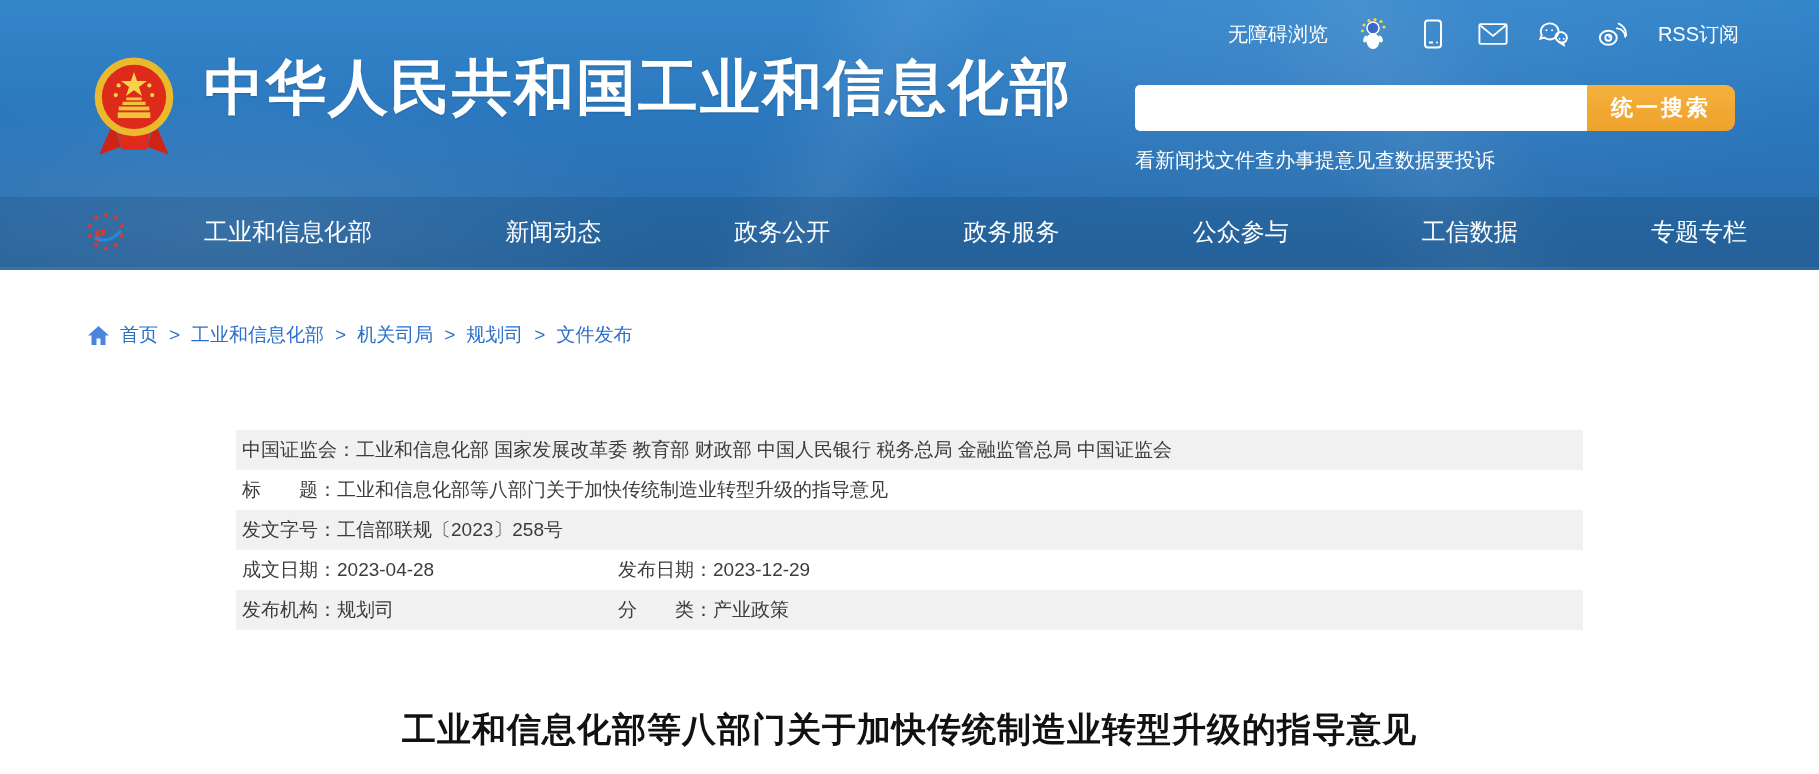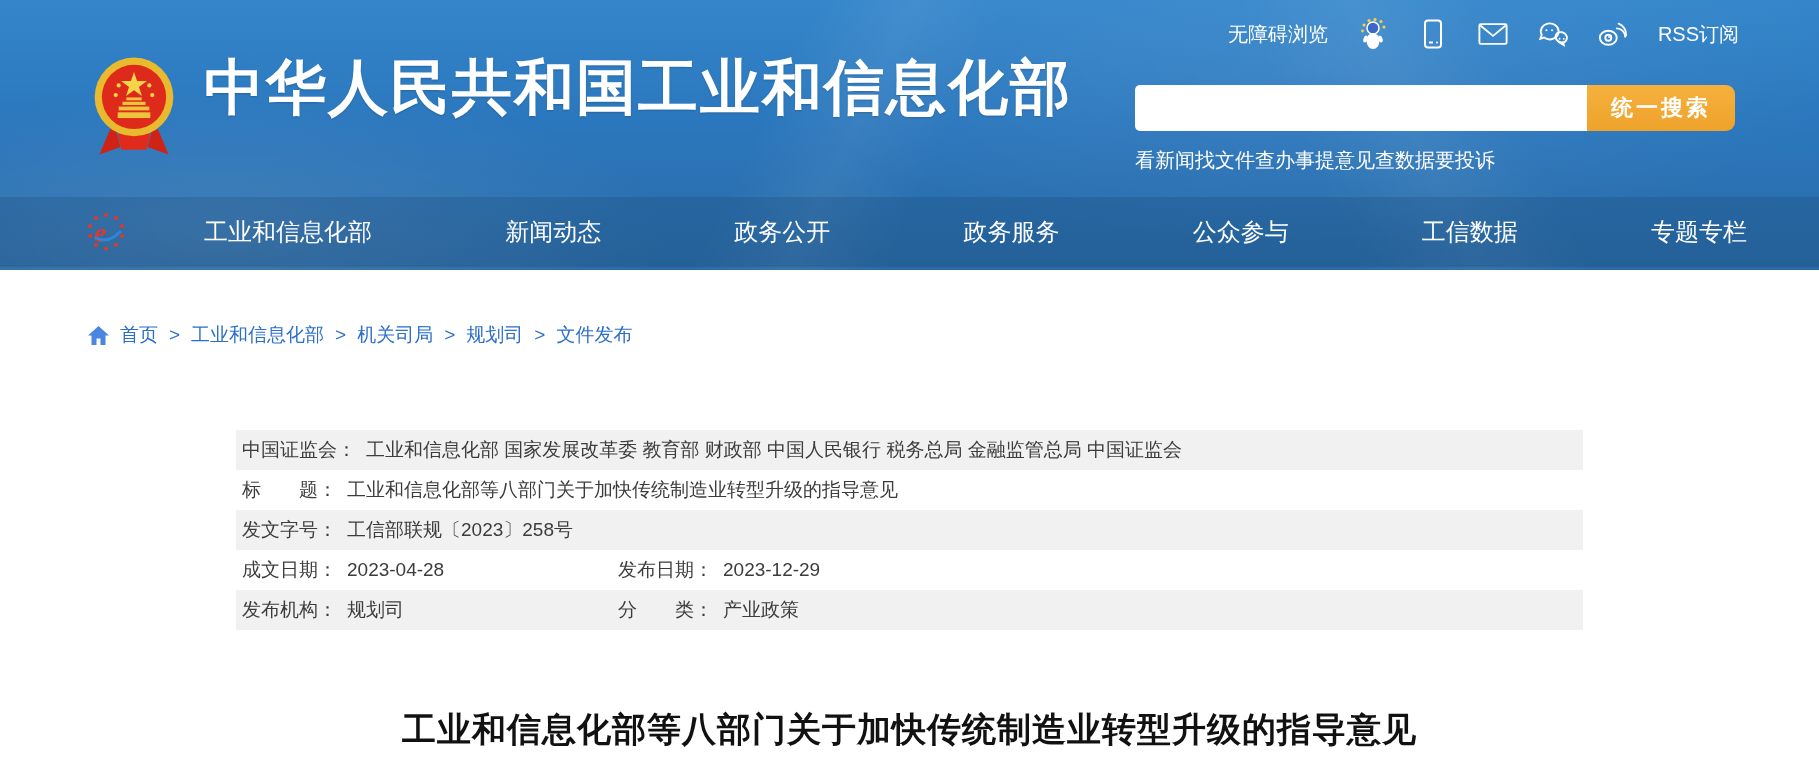--- a/index.html
+++ b/index.html
@@ -60,21 +60,21 @@
   .home-ico { display:flex; align-items:center; }
 
   
   .meta { position:absolute; left:236px; top:430px; width:1347px;
           font-size:19px; color:#3c3c3c; }
   .meta-row { position:relative; min-height:40px; display:flex; align-items:center;
               padding:0 6px; }
   .meta-row.alt { background:#f1f1f1; }
   .cell { display:flex; align-items:center; }
   .cell .label { white-space:pre; }
-  .cell .value { margin-left:10px; white-space:pre-wrap; }
+  .cell .value { margin-left:0; white-space:pre-wrap; }
   .cell.second { position:absolute; left:382px; top:0; height:100%; }
 
   
   .article-title { position:absolute; top:707px; left:0; width:100%; text-align:center;
                    font-size:34px; font-weight:bold; color:#111; letter-spacing:1px; }
 </style>
 </head>
 <body>
 
 <div class="page">

